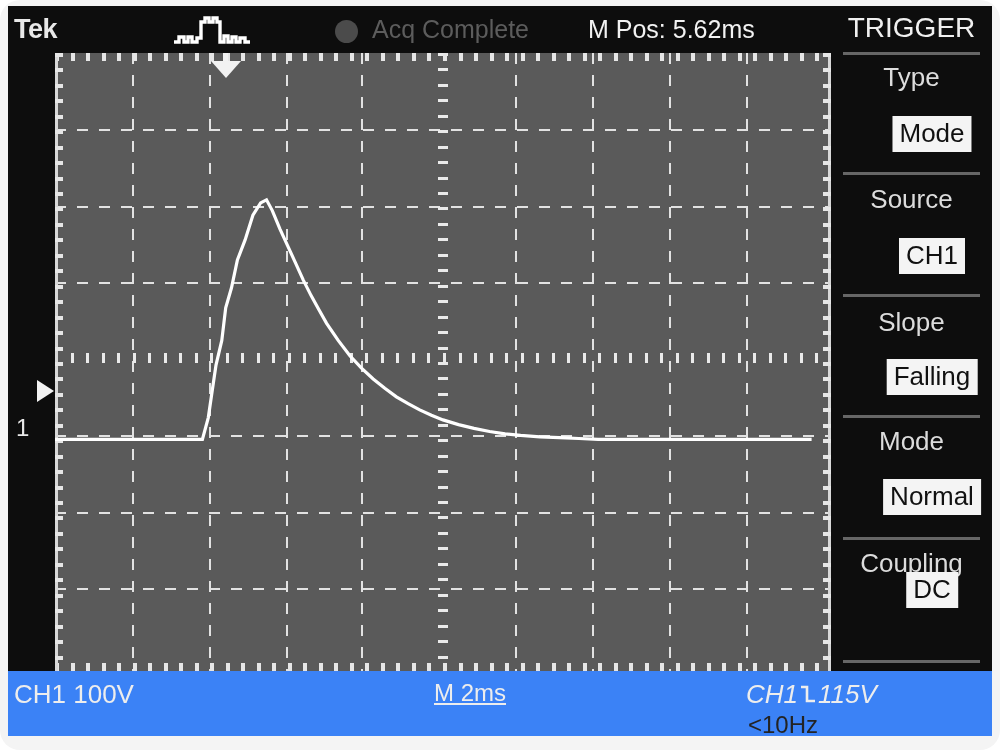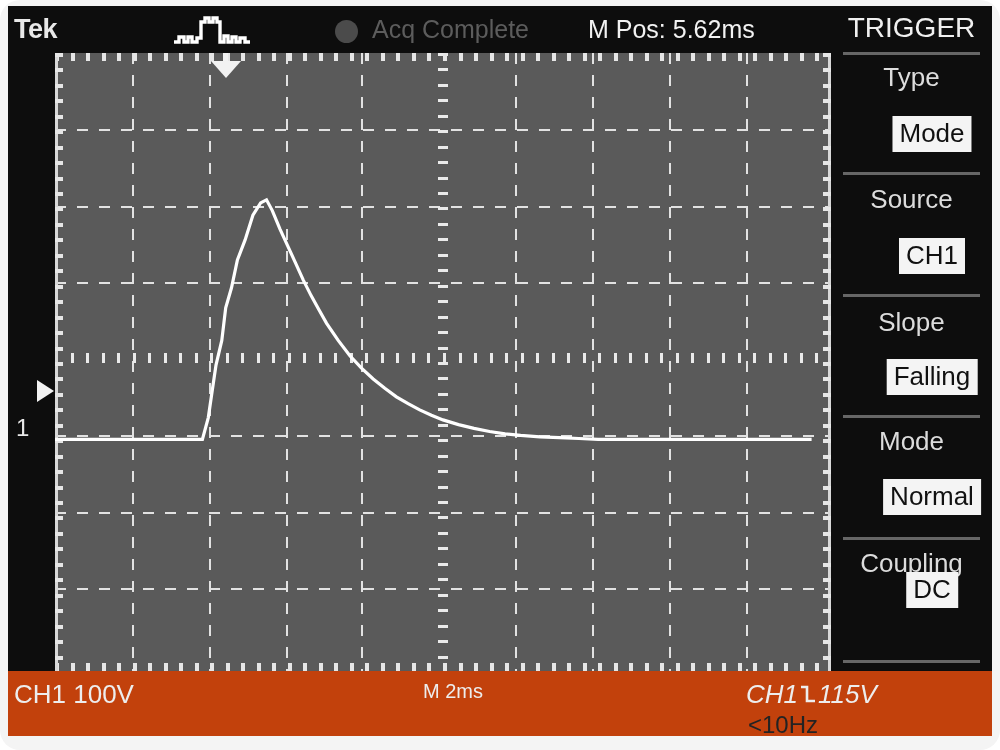--- a/index.html
+++ b/index.html
@@ -145,29 +145,29 @@
   }
   .menu-value{
     position:absolute;background:#f4f4f4;color:#111;
     font-size:26px;line-height:1;padding:4px 7px 6px 7px;
     left:50%;transform:translateX(-50%);white-space:nowrap;
   }
 
   
   .botbar{
     position:absolute;left:0;top:665px;width:984px;height:76px;
-    background:#c2410c;
+    background:#3b82f6;
   }
   .bot-ch{
     position:absolute;left:6px;top:10px;
     color:#ededed;font-size:26px;line-height:1;white-space:nowrap;
   }
   .bot-m{
-    position:absolute;left:415px;top:10px;
-    color:#ededed;font-size:20px;line-height:1;white-space:nowrap;
+    position:absolute;left:426px;top:10px;
+    color:#ededed;font-size:24px;line-height:1;white-space:nowrap;text-decoration:underline;
   }
   .bot-trig{
     position:absolute;left:738px;top:10px;
     color:#ededed;font-size:26px;line-height:1;white-space:nowrap;font-style:italic;
   }
   .bot-freq{
     position:absolute;left:740px;top:42px;
     color:#232323;font-size:24px;line-height:1;white-space:nowrap;
   }
   .slope-glyph{display:inline-block;vertical-align:-1px;margin:0 1px;}

